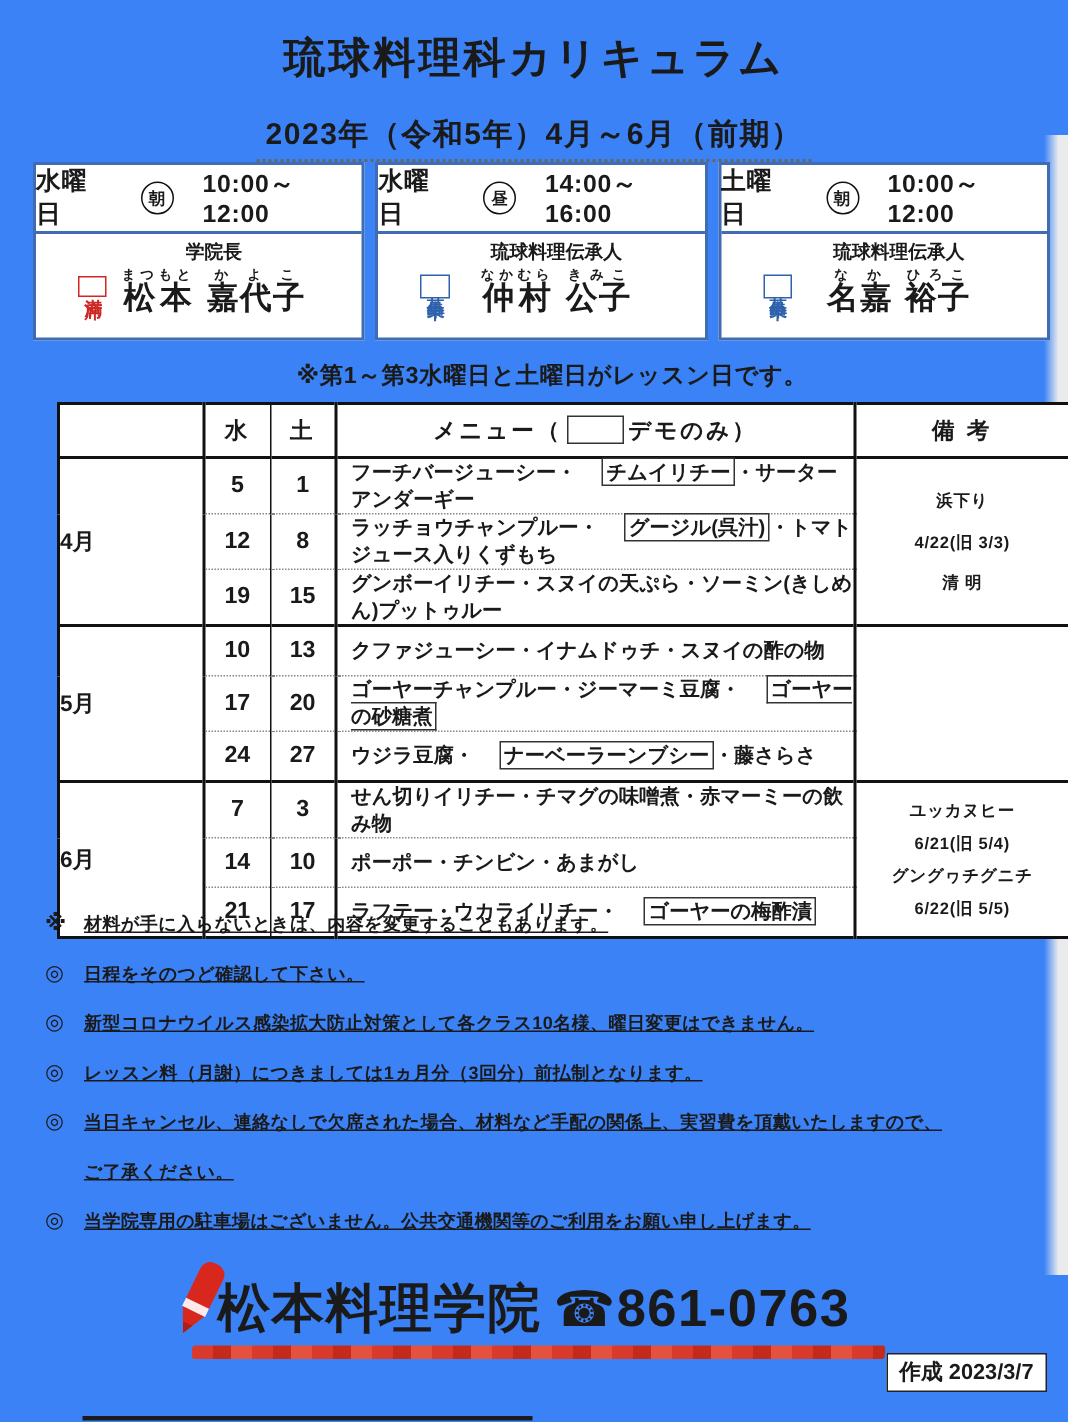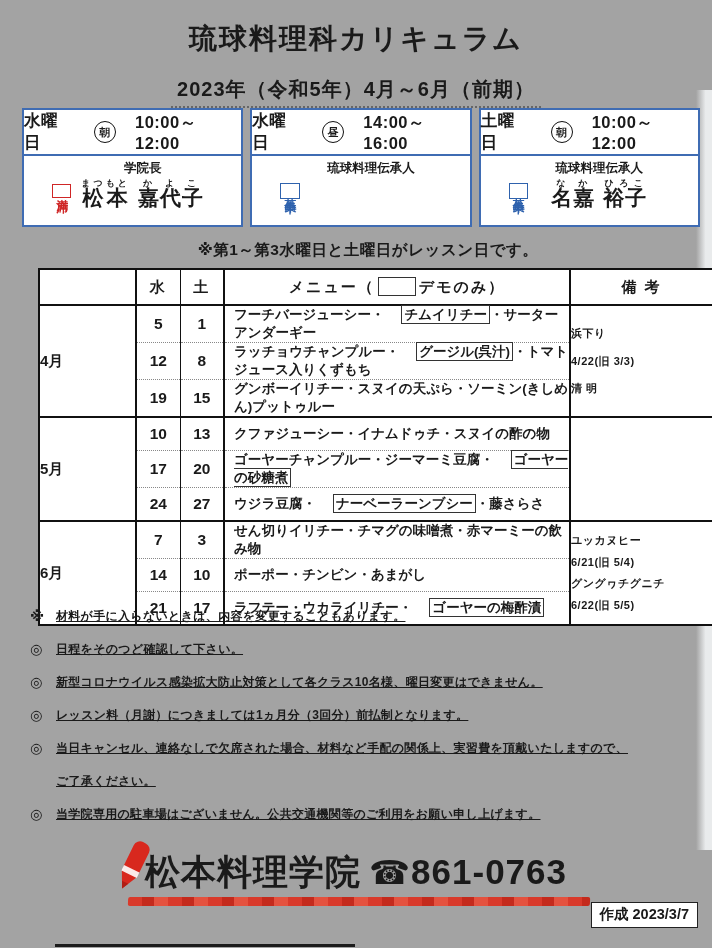--- a/index.html
+++ b/index.html
@@ -1,17 +1,17 @@
 <!DOCTYPE html>
 <html><head>
 <meta charset="utf-8">
 <style>
   html,body { margin:0; padding:0; background:#ffffff; }
   .page {
-    position:relative; width:712px; height:948px; background:#a3a3a3;
+    position:relative; width:712px; height:948px; background:#3b82f6;
     font-family:"Liberation Sans","DejaVu Sans",sans-serif;
     color:#1a1a1a; font-weight:700; overflow:hidden;
   }
   .edge-right { position:absolute; right:0; top:90px; width:16px; height:760px;
     background:linear-gradient(90deg, rgba(233,235,236,0) 0%, #e9ebec 60%); }
   .scan-line { position:absolute; left:55px; top:944px; width:300px; height:3px; background:#1b1b1b; }
 
   .title { position:absolute; top:20px; left:0; width:100%; text-align:center;
     font-size:28px; letter-spacing:2px; }
   .subtitle-wrap { position:absolute; top:76px; left:0; width:100%; text-align:center; }
@@ -56,21 +56,21 @@
   td.c-wed, td.c-sat { text-align:center; font-size:15.5px; }
   td.c-month { text-align:left; font-size:15px; }
   td.c-menu { text-align:left; padding-left:9px; font-size:13.5px; letter-spacing:0; }
   tr.dotted-top td.c-wed, tr.dotted-top td.c-sat, tr.dotted-top td.c-menu {
     border-top:1.5px dotted #888; }
   tr.group-top td { border-top:2.5px solid #111; }
   .demo-box { display:inline-block; width:36px; height:17px; border:1.5px solid #333;
     vertical-align:-4px; margin:0 3px; background:#fff; }
   .menu-seg.boxed { border:1.3px solid #333; padding:1px 2px;margin-left:17px; }
   .remarks-stack { display:flex; flex-direction:column; justify-content:space-evenly;
-    height:94px; font-size:11px; letter-spacing:0.5px; }
+    height:94px; text-align:center; font-size:11px; letter-spacing:0.5px; }
 
   
   .notes { position:absolute; top:600px; left:30px; width:664px; }
   .note { display:flex; align-items:flex-start; }
   .note-marker { width:26px; flex:none; font-size:14.5px; line-height:33px; }
   .note-text { font-size:12px; line-height:33px; white-space:pre-wrap; letter-spacing:0.3px;text-decoration:underline; }
 
   
   .footer-line { position:absolute; top:849px; left:0; width:100%; text-align:center;
     font-size:35px; letter-spacing:1px; }
@@ -112,20 +112,21 @@
 
   <div class="class-box">
     <div class="cb-time">
       <span>水曜日</span>
       <span class="time-mark">昼</span>
       <span>14:00～16:00</span>
     </div>
     <div class="cb-body">
       <span class="cb-badge" style="color: rgb(47, 98, 173);">募集中</span>
       <div class="cb-role">琉球料理伝承人</div>
+      <div class="cb-name"><ruby>仲村<rt>なかむら</rt></ruby><ruby>公子<rt>きみこ</rt></ruby></div>
     </div>
   </div>
 
   <div class="class-box">
     <div class="cb-time">
       <span>土曜日</span>
       <span class="time-mark">朝</span>
       <span>10:00～12:00</span>
     </div>
     <div class="cb-body">

